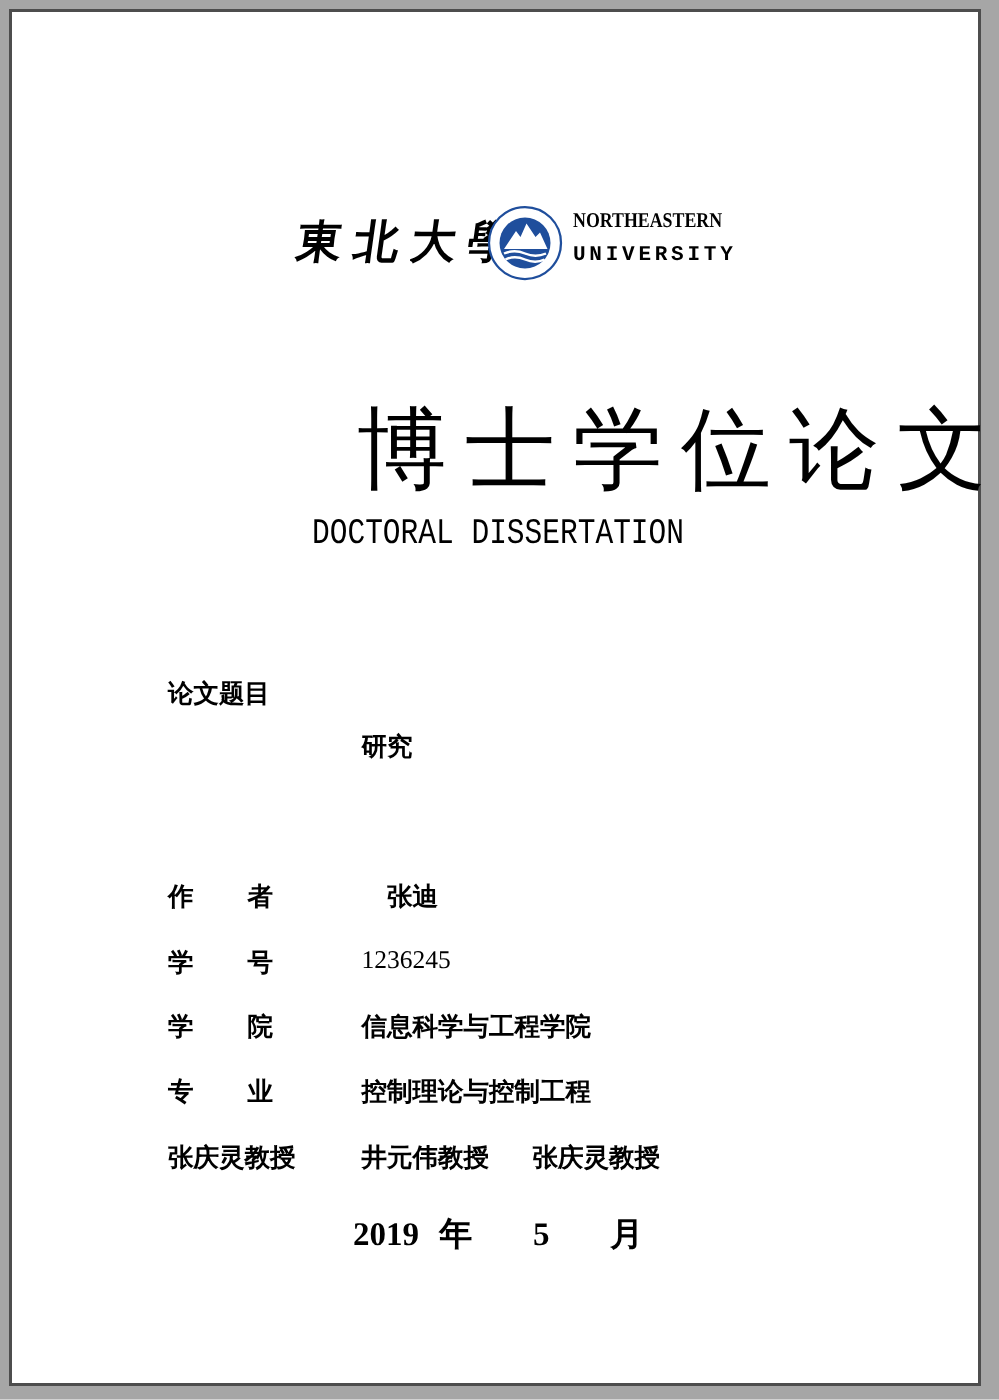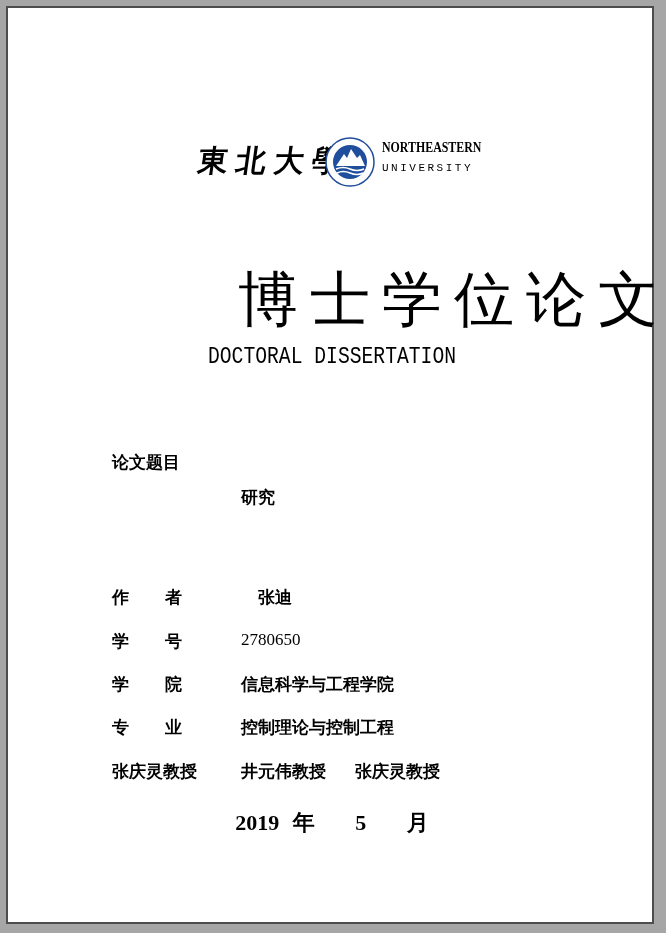--- a/index.html
+++ b/index.html
@@ -2,21 +2,21 @@
 <html><head>
 <meta charset="utf-8">
 <style>
   html, body { margin:0; padding:0; }
   body { width:666px; height:933px; background:#a6a6a6; position:relative; overflow:hidden; }
   .page { position:absolute; left:6px; top:6px; width:648px; height:918px; background:#fff; border:1px solid #4d4d4d; border-width:2px 2px 2px 2px; box-sizing:border-box; }
   .abs { position:absolute; white-space:nowrap; color:#000; }
   .logo-cn { left:190px; top:133px; font-size:30px; letter-spacing:8px; font-family:"DejaVu Serif", serif; font-weight:bold; transform:skewX(-8deg); }
   .seal { left:316px; top:128px; width:52px; height:52px; }
   .logo-en1 { left:374px; top:132px; font-size:14px; font-weight:bold; font-family:"Liberation Serif", serif; transform:scaleX(0.85); transform-origin:left; }
-  .logo-en2 { left:374px; top:154px; font-size:11px; letter-spacing:2.5px; font-family:"Liberation Mono", monospace; }
+  .logo-en2 { left:374px; top:154px; font-size:14px; letter-spacing:2.5px; font-family:"Liberation Mono", monospace;font-weight:bold; }
   .big-title { left:0; width:648px; text-align:right; top:252px; font-size:60px; letter-spacing:12px; font-family:"DejaVu Serif", serif;margin-left:14px; }
   .en-title { left:0; width:648px; text-align:center; top:335px; font-size:24px; font-family:"Liberation Mono", monospace; transform:scaleX(0.82); }
   .label { font-size:17px; font-weight:bold; font-family:"DejaVu Sans", sans-serif; }
   .val { font-size:17px; font-family:"Liberation Serif", "DejaVu Serif", serif; font-weight:bold; }
   .date { left:0; width:648px; text-align:center; top:800px; font-size:22px; font-family:"Liberation Serif", serif; font-weight:bold; word-spacing:8px; }
 </style>
 </head>
 <body>
 
 <div class="page">
@@ -41,21 +41,21 @@
 
   <div class="abs label" style="left:104px;top:443px;">论文题目</div>
   <div class="abs val" style="left:233px;top:478px;">研究</div>
 
   <div class="abs label" style="left:104px;top:578px;">作</div>
   <div class="abs label" style="left:157px;top:578px;">者</div>
   <div class="abs val" style="left:250px;top:578px;">张迪</div>
 
   <div class="abs label" style="left:104px;top:622px;">学</div>
   <div class="abs label" style="left:157px;top:622px;">号</div>
-  <div class="abs val" style="left:233px;top:622px;font-weight:normal;">2780650</div>
+  <div class="abs val" style="left:233px;top:622px;font-weight:normal;">1236245</div>
 
   <div class="abs label" style="left:104px;top:665px;">学</div>
   <div class="abs label" style="left:157px;top:665px;">院</div>
   <div class="abs val" style="left:233px;top:665px;">信息科学与工程学院</div>
 
   <div class="abs label" style="left:104px;top:708px;">专</div>
   <div class="abs label" style="left:157px;top:708px;">业</div>
   <div class="abs val" style="left:233px;top:708px;">控制理论与控制工程</div>
 
   <div class="abs label" style="left:104px;top:752px;">张庆灵教授</div>

